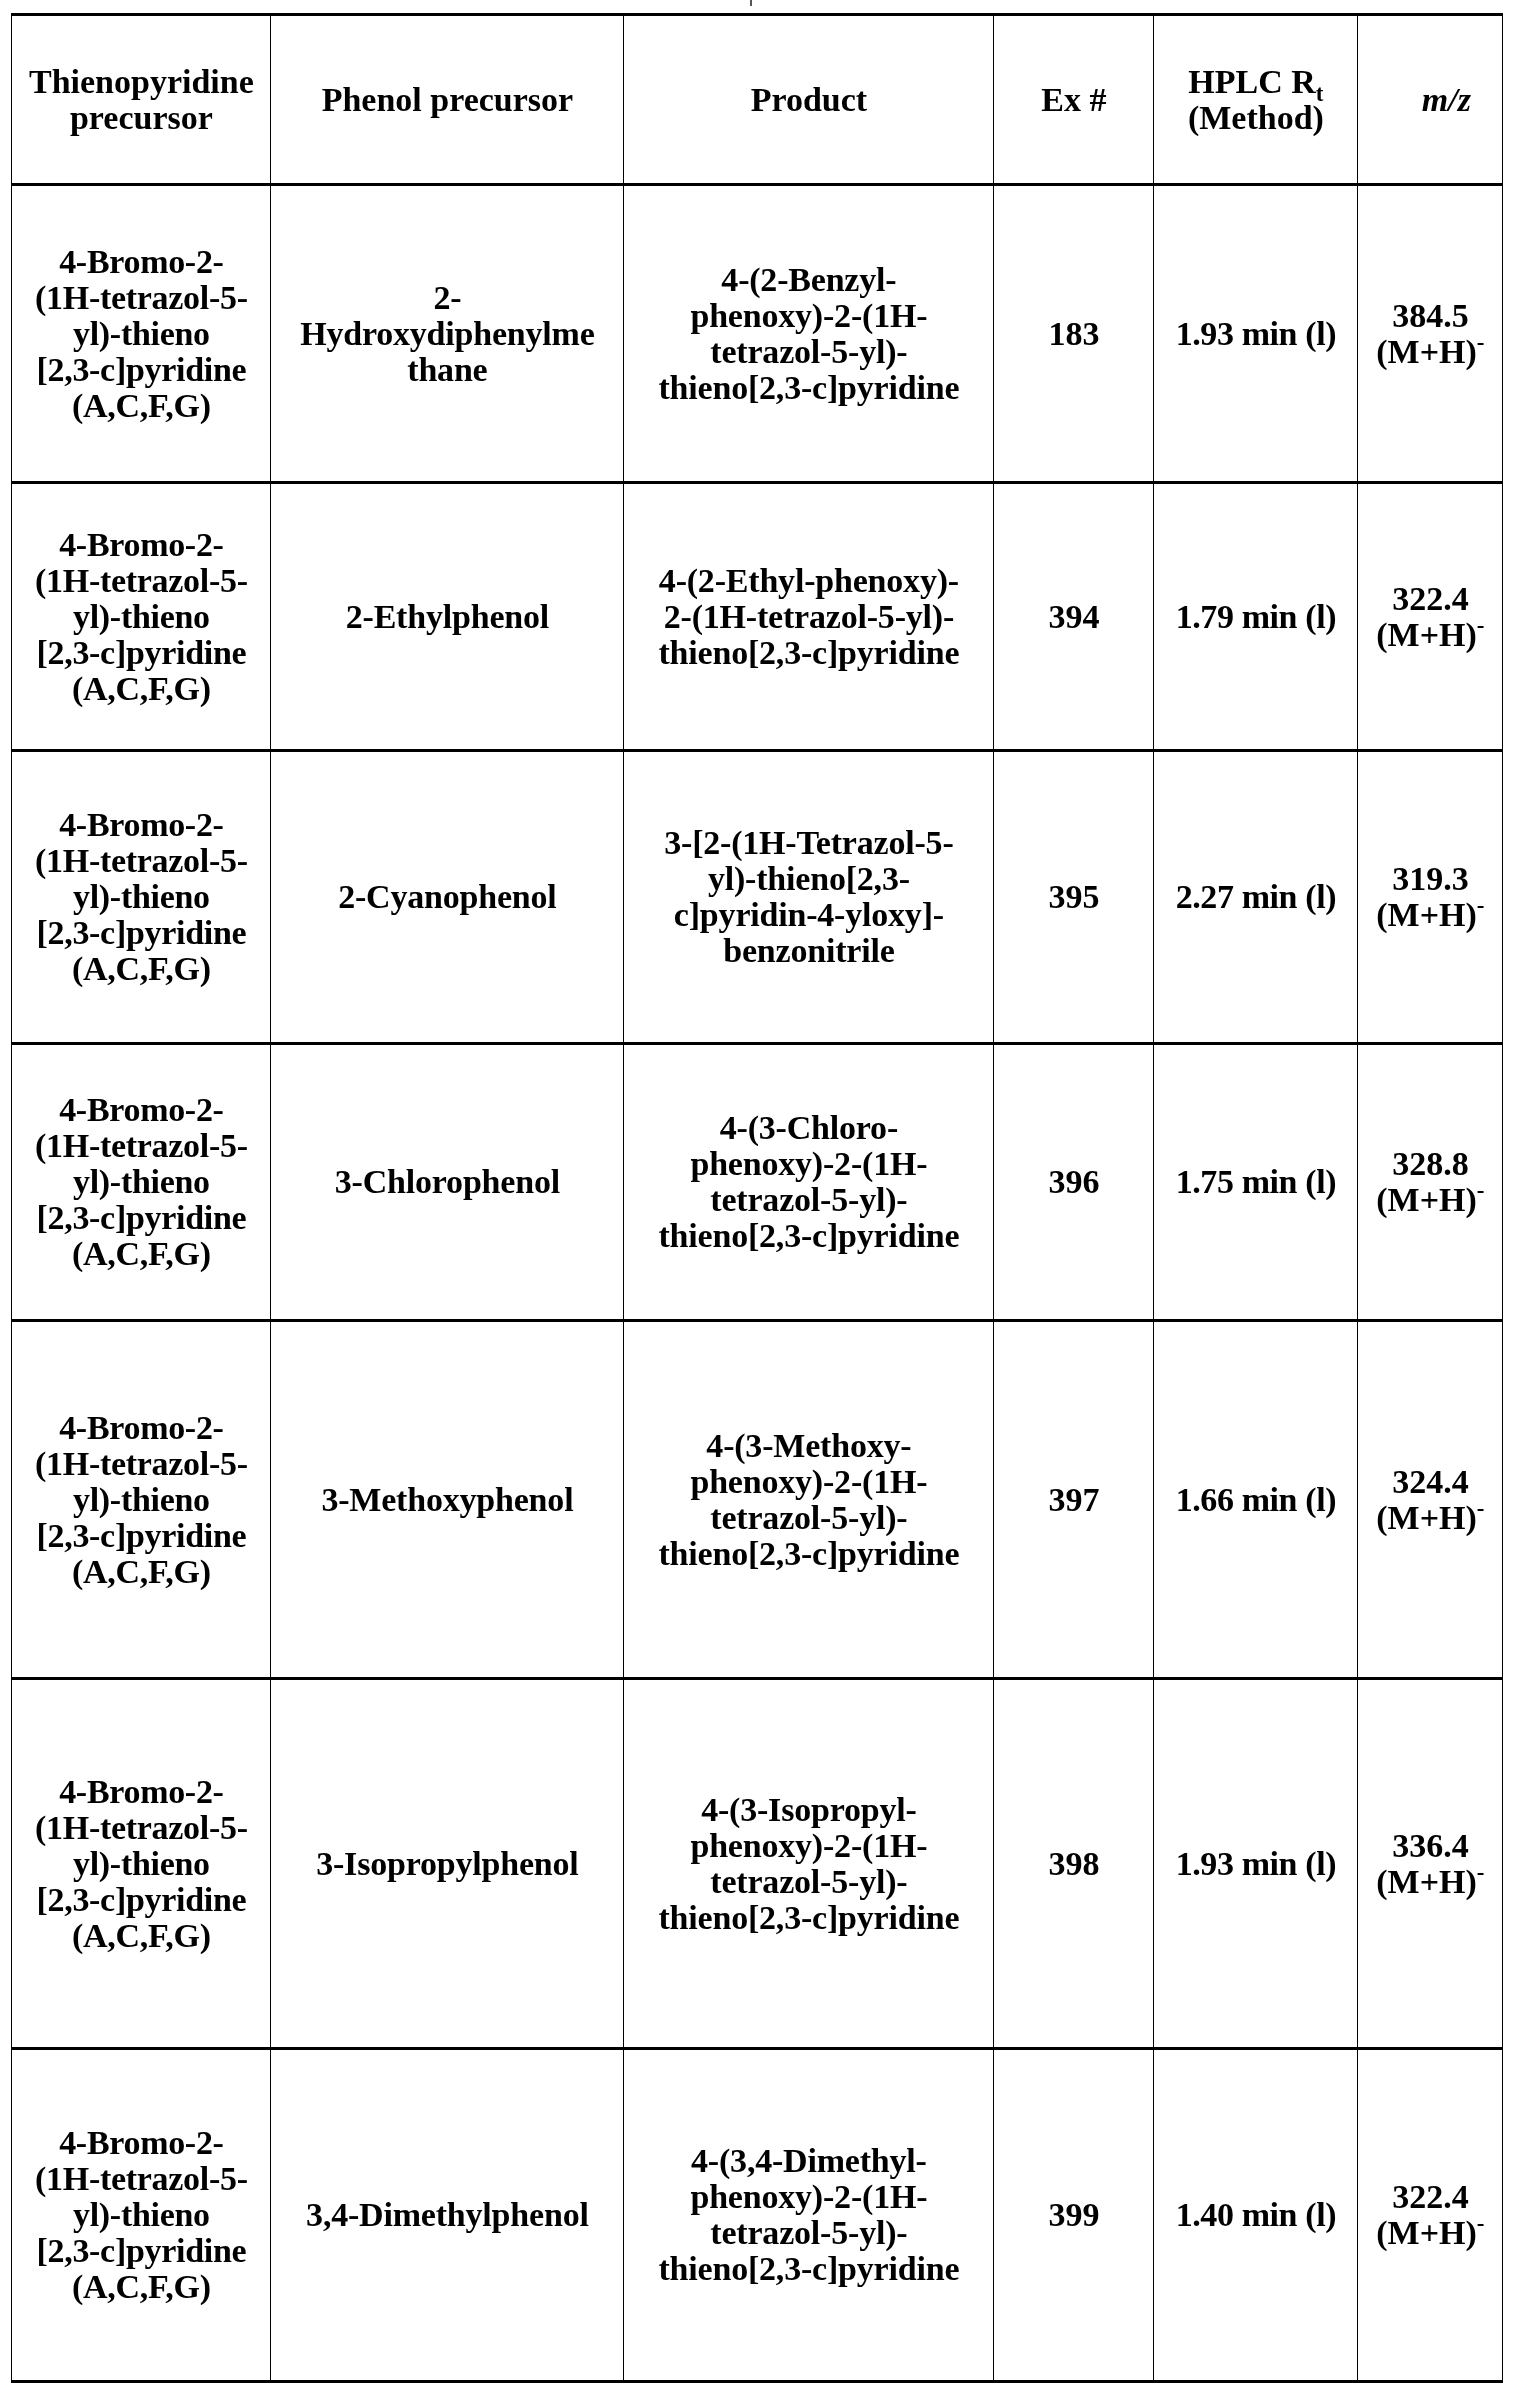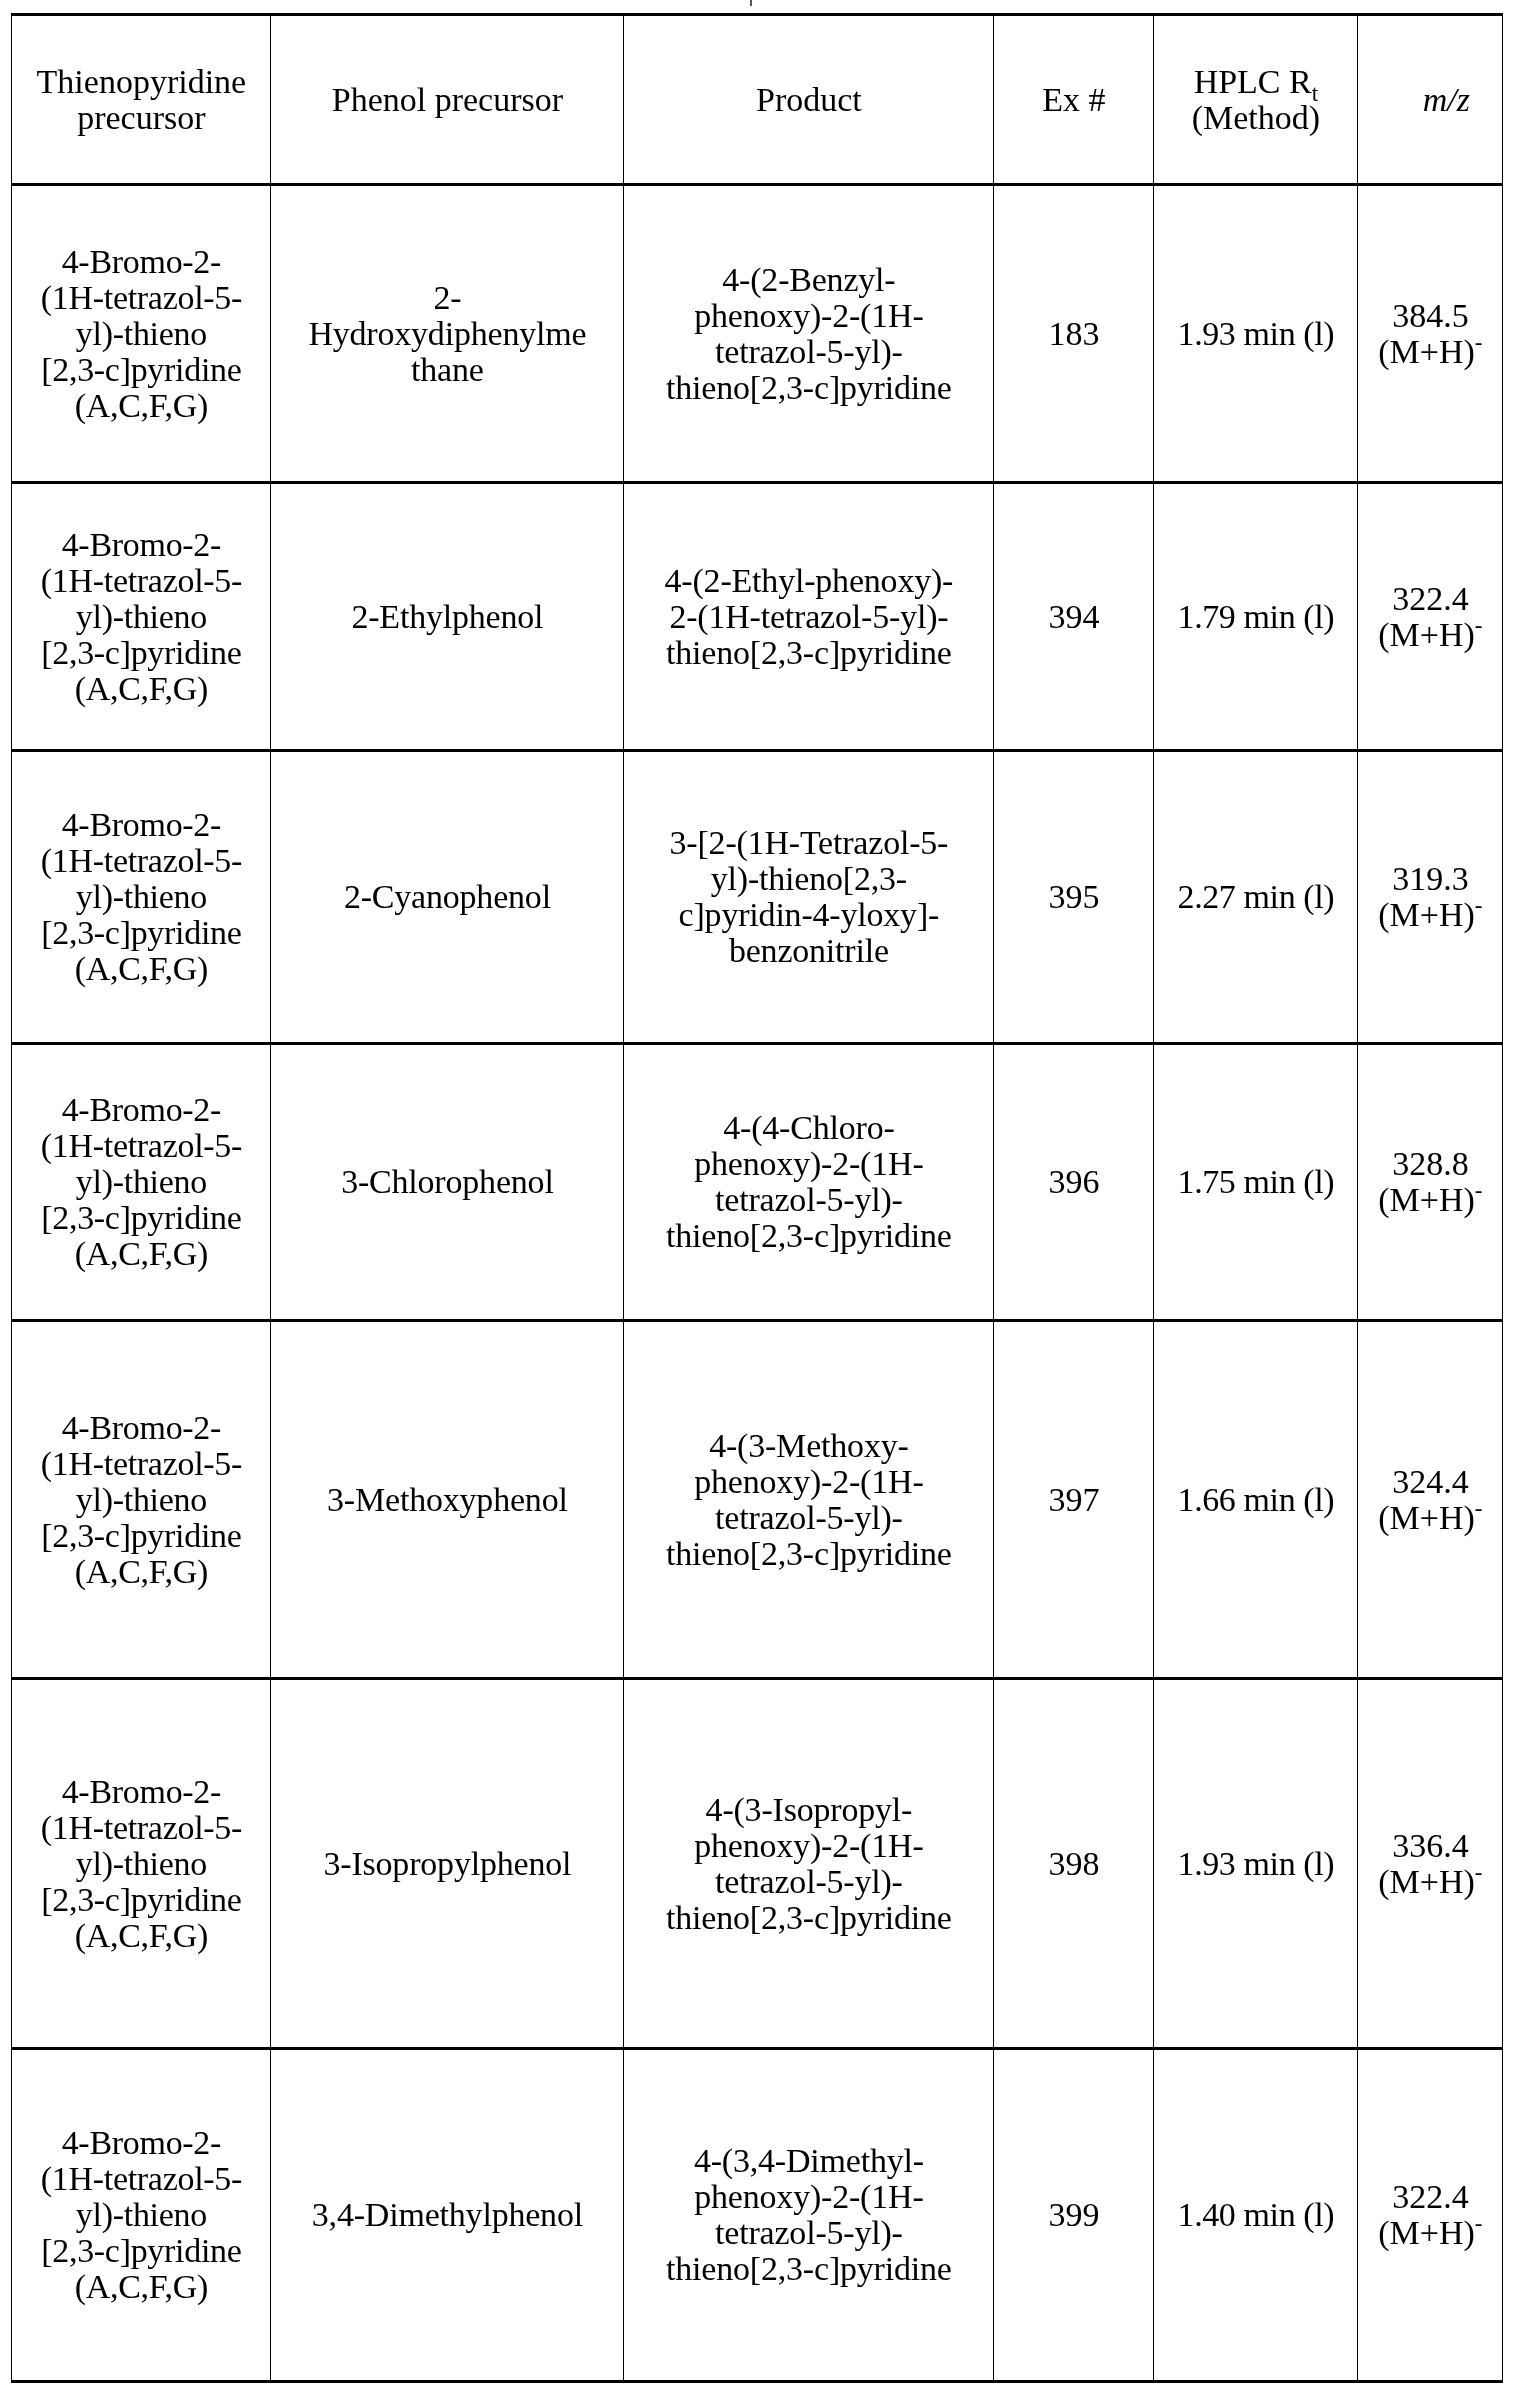--- a/index.html
+++ b/index.html
@@ -32,21 +32,21 @@
       table-layout: fixed;
     }
     table.data-table td, table.data-table th {
       border-left: 1.9px solid #000;
       border-right: 1.9px solid #000;
       border-top: 3.8px solid #000;
       border-bottom: 3.8px solid #000;
       padding: 0 1.9px;
       text-align: center;
       vertical-align: middle;
-      font-weight: normal;
+      font-weight: bold;
       font-size: 34px;
       line-height: 36px;
       word-wrap: break-word;
       overflow-wrap: anywhere;
       white-space: pre-line;
     }
     th.header-cell {
       height: 167px;
     }
     th.col-phenol {
@@ -153,21 +153,21 @@
       <td class="col-mz"><span>319.3</span>
 <span>(M+H)</span><span class="sup">-</span></td>
     </tr>
     <tr style="height:277px">
       <td class="col-thieno">4-Bromo-2-
 (1H-tetrazol-5-
 yl)-thieno
 [2,3-c]pyridine
 (A,C,F,G)</td>
       <td class="col-phenol">3-Chlorophenol</td>
-      <td class="col-product">4-(4-Chloro-
+      <td class="col-product">4-(3-Chloro-
 phenoxy)-2-(1H-
 tetrazol-5-yl)-
 thieno[2,3-c]pyridine</td>
       <td class="col-ex">396</td>
       <td class="col-hplc">1.75 min (l)</td>
       <td class="col-mz"><span>328.8</span>
 <span>(M+H)</span><span class="sup">-</span></td>
     </tr>
     <tr style="height:358px">
       <td class="col-thieno">4-Bromo-2-

